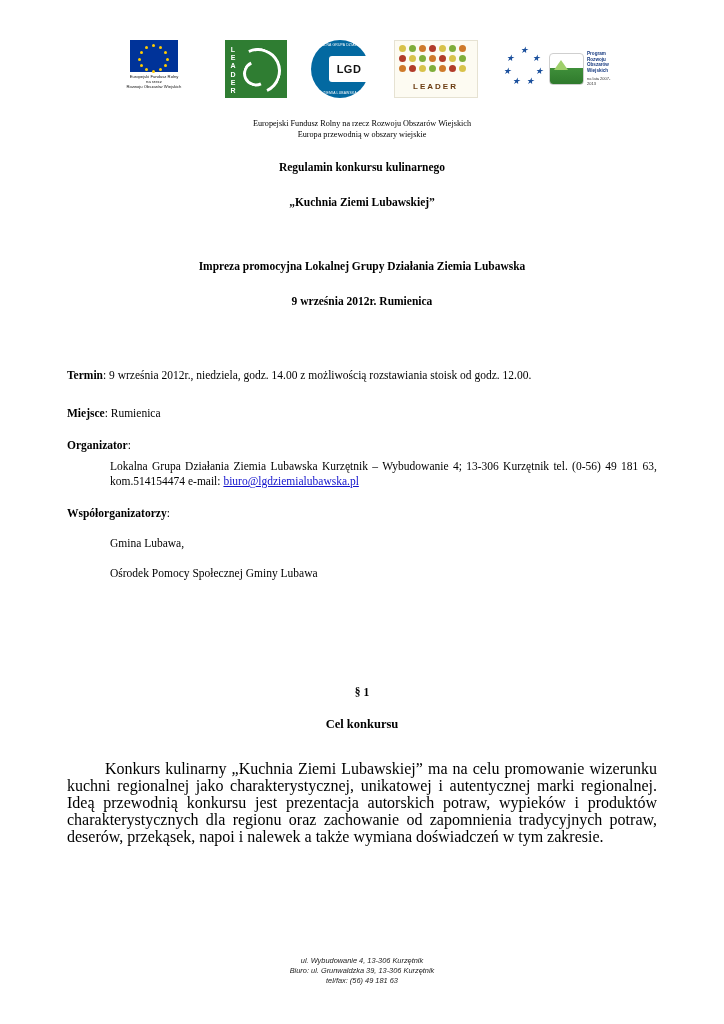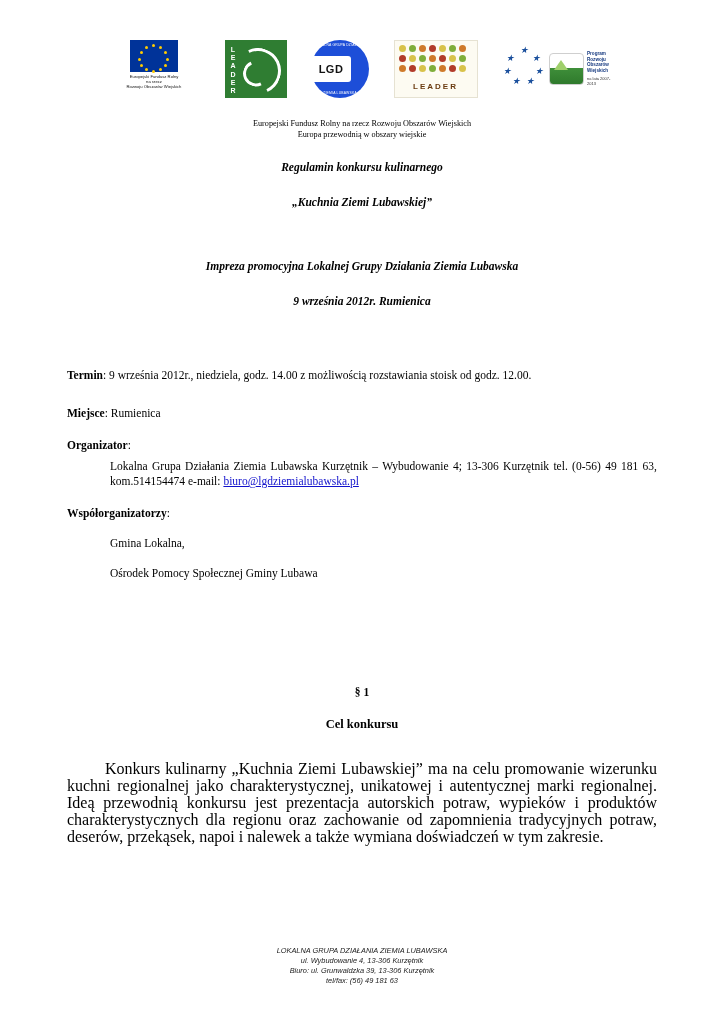--- a/index.html
+++ b/index.html
@@ -117,24 +117,24 @@
     border-radius: 50%;
     border-right-color: transparent;
     border-top-color: transparent;
   }
 
   
   .logo-lgd {
     width: 58px;
     height: 58px;
     border-radius: 50%;
-    background: #1d4ed8;
-    display: flex;
-    align-items: center;
-    justify-content: flex-start;
+    background: #0369a1;
+    display: flex;
+    align-items: center;
+    justify-content: flex-end;
     position: relative;
   }
   .lgd-inner {
     width: 40px;
     height: 26px;
     background: #fff;
     border-radius: 3px;
     display: flex;
     align-items: center;
     justify-content: center;
@@ -261,21 +261,20 @@
 
   .title-block {
     position: absolute;
     top: 160px;
     left: 0;
     width: 100%;
     text-align: center;
     font-weight: bold;
     font-size: 11.5px;
     line-height: 14px;
-    font-style: italic;
   }
   .title-block .l2 { margin-top: 21px; }
   .title-block .l3 { margin-top: 50px; }
   .title-block .l4 { margin-top: 21px; }
 
   .body-area {
     position: absolute;
     top: 368px;
     left: 67px;
     width: 590px;
@@ -447,33 +446,32 @@
     </div>
 
     <div class="indent">
       <span>Lokalna Grupa Działania Ziemia Lubawska Kurzętnik – Wybudowanie 4; 13-306 Kurzętnik tel. (0-56) 49 181 63, kom.514154474 e-mail: </span><a class="link" href="#">biuro@lgdziemialubawska.pl</a>
     </div>
 
     <div class="row gap-17">
       <b>Współorganizatorzy</b><span>:</span>
     </div>
 
-    <div class="indent" style="margin-top:15px">Gmina Lokalna,</div>
+    <div class="indent" style="margin-top:15px">Gmina Lubawa,</div>
     <div class="indent" style="margin-top:15px">Ośrodek Pomocy Społecznej Gminy Lubawa</div>
   </div>
 
   <div class="section-mark">
     <div>§ 1</div>
     <div class="heading">Cel konkursu</div>
   </div>
 
   <div class="para-area">
     <p>Konkurs kulinarny „Kuchnia Ziemi Lubawskiej” ma na celu promowanie wizerunku kuchni regionalnej jako charakterystycznej, unikatowej i autentycznej marki regionalnej. Ideą przewodnią konkursu jest prezentacja autorskich potraw, wypieków i produktów charakterystycznych dla regionu oraz zachowanie od zapomnienia tradycyjnych potraw, deserów, przekąsek, napoi i nalewek a także wymiana doświadczeń w tym zakresie.</p>
   </div>
 
   <div class="footer">
-    <div>LOKALNA GRUPA DZIAŁANIA ZIEMIA LUBAWSKA</div>
     <div>ul. Wybudowanie 4, 13-306 Kurzętnik</div>
     <div>Biuro: ul. Grunwaldzka 39, 13-306 Kurzętnik</div>
     <div>tel/fax: (56) 49 181 63</div>
   </div>
 
 </div>
 
 </body></html>

